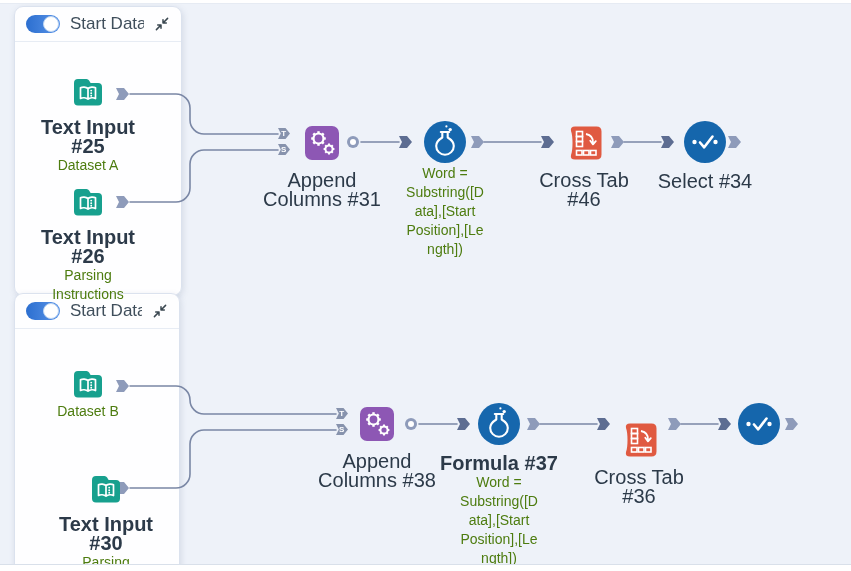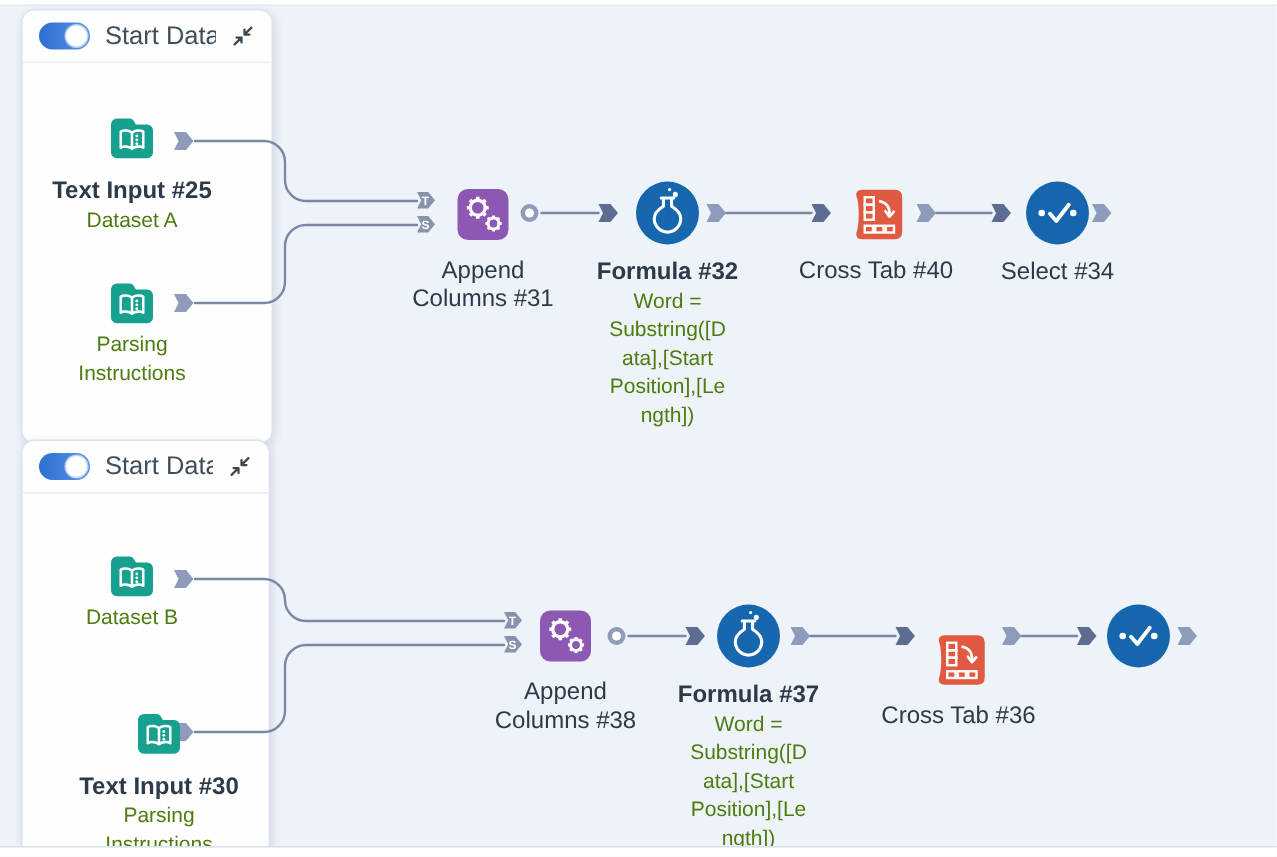--- a/index.html
+++ b/index.html
@@ -13,21 +13,21 @@
   .c-title{flex:1;font-size:17px;color:#3f4e5b;white-space:nowrap;overflow:hidden;}
   .toggle{position:relative;width:34px;height:18px;border-radius:9px;flex:0 0 auto;
     background:linear-gradient(90deg,#2c6fd0,#5a94e8);cursor:pointer;}
   .toggle .knob{position:absolute;right:1px;top:1px;width:16px;height:16px;border-radius:50%;
     background:#fff;box-sizing:border-box;border:1px solid #bcd4f2;}
   .collapse-btn{flex:0 0 auto;width:16px;height:16px;display:flex;align-items:center;
     justify-content:center;cursor:pointer;}
   svg.layer{position:absolute;left:0;top:0;pointer-events:none;}
   .tool{position:absolute;width:120px;text-align:center;}
   .ticon{display:flex;justify-content:center;cursor:pointer;}
-  .tname{margin-top:8px;font-size:16px;line-height:19px;color:#2c3a49;white-space:pre-line;}
+  .tname{margin-top:8px;font-size:20px;line-height:19px;color:#2c3a49;white-space:pre-line;}
   .tname.bold{font-weight:bold;}
   .tanno{font-size:14px;line-height:19px;color:#4d7c0f;white-space:pre-line;}
 </style>
 </head>
 <body>
 
 <div id="canvas">
 
   <div class="container" style="left:14px;top:2px;width:166px;height:288px;">
     <div class="c-header">
@@ -141,20 +141,21 @@
   <div class="tool" style="left:28px;top:180px;">
     <div class="ticon">
       <svg width="36" height="36" viewBox="0 0 36 36">
         <path d="M4 9 a4 4 0 0 1 4 -4 h8.5 a3 3 0 0 1 2.6 1.5 l1.5 2.5 H28 a4 4 0 0 1 4 4 v14.5 a4 4 0 0 1 -4 4 H8 a4 4 0 0 1 -4 -4 Z" fill="#17a08e"></path>
         <path d="M18 14.5 C16 12.8 12.5 12.6 10.5 13.8 V24.5 C12.5 23.3 16 23.5 18 25.2 C20 23.5 23.5 23.3 25.5 24.5 V13.8 C23.5 12.6 20 12.8 18 14.5 Z M18 14.5 V25.2" fill="none" stroke="#ffffff" stroke-width="1.7" stroke-linejoin="round"></path>
         <circle cx="21.2" cy="16.6" r="0.95" fill="#ffffff"></circle>
           <circle cx="21.2" cy="19.2" r="0.95" fill="#ffffff"></circle>
           <circle cx="21.2" cy="21.8" r="0.95" fill="#ffffff"></circle>
       </svg>
     </div>
+    <div class="tname bold">Text Input #26</div>
     <div class="tanno">Parsing
 Instructions</div>
   </div>
 
   <div class="tool" style="left:262px;top:119px;">
     <div class="ticon">
       <svg width="40" height="40" viewBox="0 0 40 40">
         <rect x="3" y="3" width="34" height="34" rx="7" fill="#8d57b4"></rect>
         <g stroke="#ffffff" fill="none">
           <circle cx="16.5" cy="15.5" r="5" stroke-width="2.2"></circle>
@@ -189,21 +190,20 @@
   <div class="tool" style="left:385px;top:116px;">
     <div class="ticon">
       <svg width="44" height="44" viewBox="0 0 44 44">
         <circle cx="22" cy="22" r="21" fill="#1667ad"></circle>
         <path d="M19.3 12.5 v5 c-3.6 2.2 -6.1 5.3 -6.1 8.4 a8.8 8.8 0 0 0 17.6 0 c0 -3.1 -2.5 -6.2 -6.1 -8.4 v-5" fill="none" stroke="#ffffff" stroke-width="2.1" stroke-linecap="round" stroke-linejoin="round"></path>
         <path d="M17.8 12 h8.4" stroke="#ffffff" stroke-width="2.1" stroke-linecap="round"></path>
         <circle cx="27.2" cy="9.6" r="1.7" fill="#ffffff"></circle>
         <circle cx="23.4" cy="6.4" r="1.1" fill="#ffffff"></circle>
       </svg>
     </div>
-    <div class="tname bold">Formula #32</div>
     <div class="tanno">Word =
 Substring([D
 ata],[Start
 Position],[Le
 ngth])</div>
   </div>
 
   <div class="tool" style="left:524px;top:119px;">
     <div class="ticon">
       <svg width="42" height="40" viewBox="0 0 40 40">
@@ -213,21 +213,21 @@
             <rect x="12.5" y="13.5" width="6" height="5"></rect>
             <rect x="12.5" y="18.5" width="6" height="5"></rect>
           <path d="M22 11 q7.5 1.5 7 9" stroke-width="1.8"></path>
           <path d="M26.3 17.8 L29 21.4 L31.8 18.2" stroke-width="1.8" stroke-linecap="round" stroke-linejoin="round"></path>
           <rect x="12.5" y="27.5" width="5.5" height="4.5"></rect>
             <rect x="19.5" y="27.5" width="5.5" height="4.5"></rect>
             <rect x="26.5" y="27.5" width="5.5" height="4.5"></rect>
         </g>
       </svg>
     </div>
-    <div class="tname">Cross Tab #40</div>
+    <div class="tname">Cross Tab #46</div>
   </div>
 
   <div class="tool" style="left:645px;top:116px;">
     <div class="ticon">
       <svg width="44" height="44" viewBox="0 0 44 44">
         <circle cx="22" cy="22" r="21" fill="#1566ac"></circle>
         <circle cx="11.5" cy="22" r="2.2" fill="#ffffff"></circle>
         <circle cx="32.5" cy="22" r="2.2" fill="#ffffff"></circle>
         <path d="M17 22.5 l4.2 4.8 L29.5 16.5" fill="none" stroke="#ffffff" stroke-width="2.6" stroke-linecap="round" stroke-linejoin="round"></path>
       </svg>

